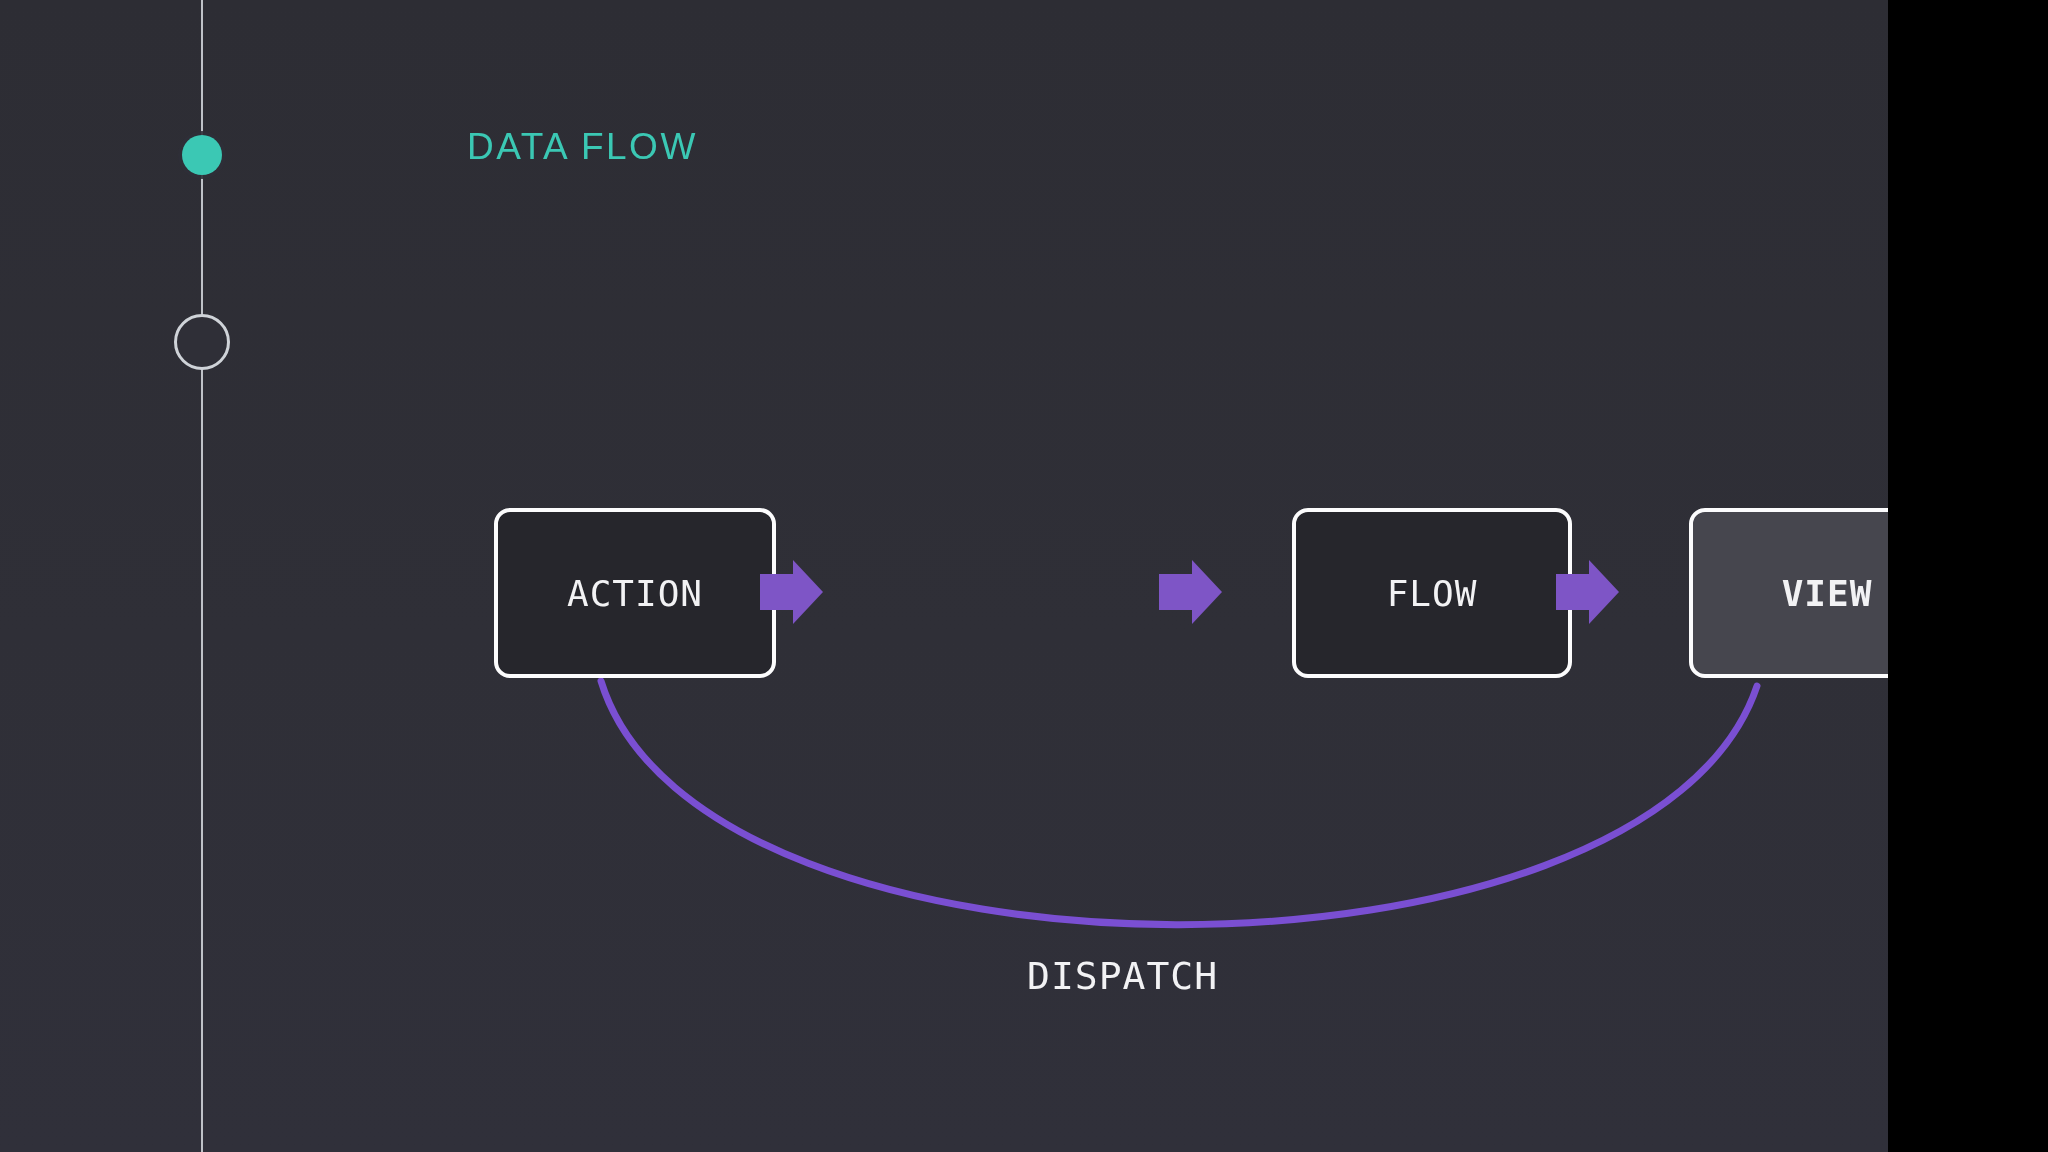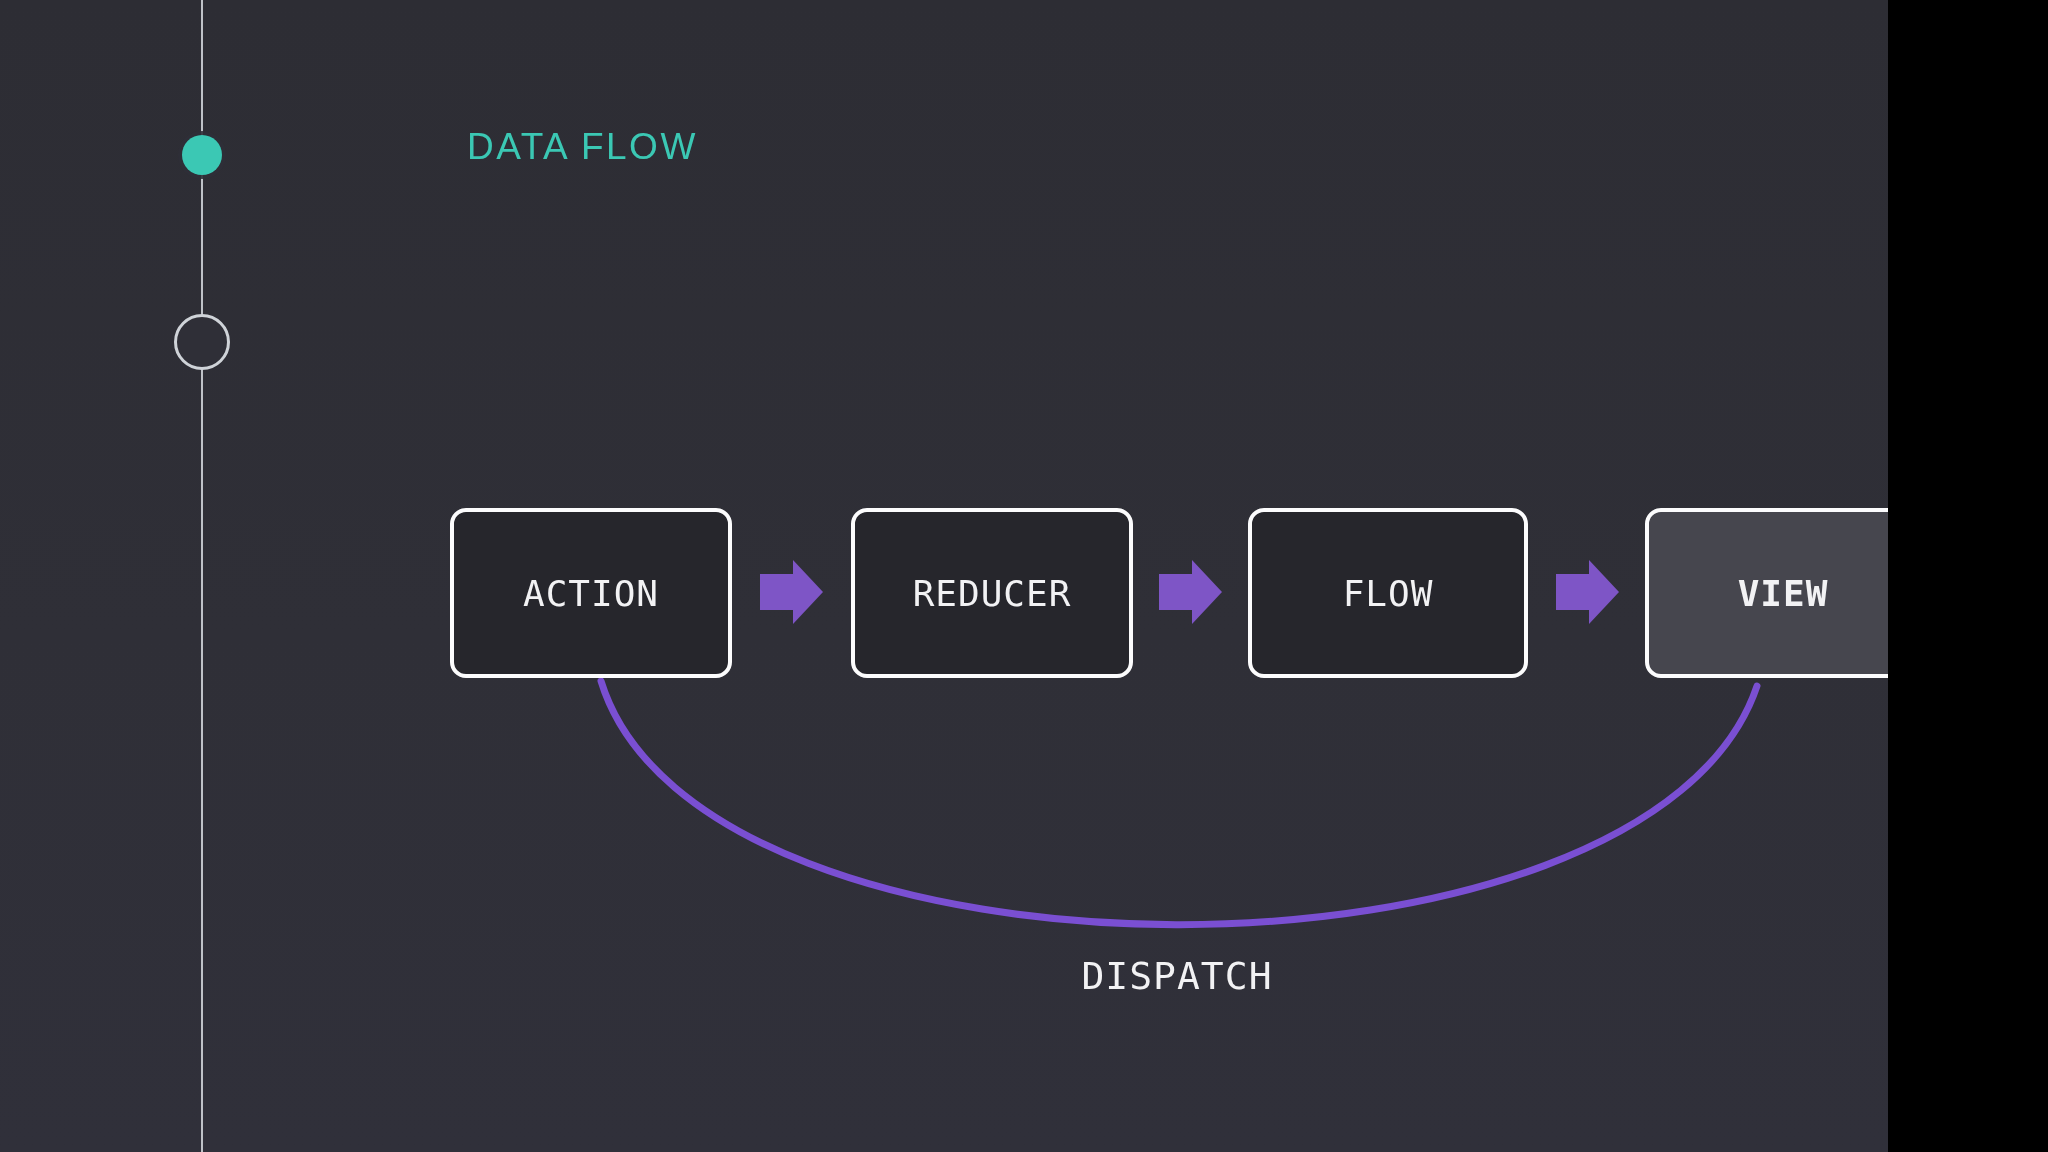--- a/index.html
+++ b/index.html
@@ -45,34 +45,33 @@
     pointer-events:none;
   }
   .curve-svg path{
     fill:none;stroke:var(--curve);stroke-width:7;stroke-linecap:round;
   }
   .node{
     position:absolute;top:508px;height:170px;width:282px;
     background:var(--node-fill);
     border:4px solid var(--node-border);
     border-radius:16px;box-sizing:border-box;
-    display:flex;align-items:center;justify-content:center;
+    display:flex;align-items:center;justify-content:center;margin-left:44px;
   }
   .node.hi{background:var(--node-fill-hi);font-weight:bold;}
   .node span{
     font-family:"DejaVu Sans Mono", monospace;
     font-size:36px;color:var(--text);letter-spacing:1px;
   }
   .arrow{
     position:absolute;top:560px;width:63px;height:64px;
   }
   .arrow polygon{fill:var(--purple);}
   .dispatch{
     position:absolute;left:1027px;top:954px;width:300px;
-    text-align:center;
     font-family:"DejaVu Sans Mono", monospace;
     font-size:38px;color:var(--text);letter-spacing:1px;
   }
 </style>
 </head>
 <body>
 
 <div id="canvas">
 
   <div class="v-line"></div>
@@ -86,23 +85,20 @@
   </svg>
 
   <div class="node" style="left:450px">
     <span>ACTION</span>
   </div>
 
   <svg class="arrow" style="left:760px" viewBox="0 0 63 64" aria-hidden="true">
     <polygon points="0,14 33,14 33,0 63,32 33,64 33,50 0,50"></polygon>
   </svg>
 
-  <div class="node" style="left:851px">
-    <span>REDUCER</span>
-  </div>
 
   <svg class="arrow" style="left:1159px" viewBox="0 0 63 64" aria-hidden="true">
     <polygon points="0,14 33,14 33,0 63,32 33,64 33,50 0,50"></polygon>
   </svg>
 
   <div class="node" style="left:1248px;width:280px">
     <span>FLOW</span>
   </div>
 
   <svg class="arrow" style="left:1556px" viewBox="0 0 63 64" aria-hidden="true">

